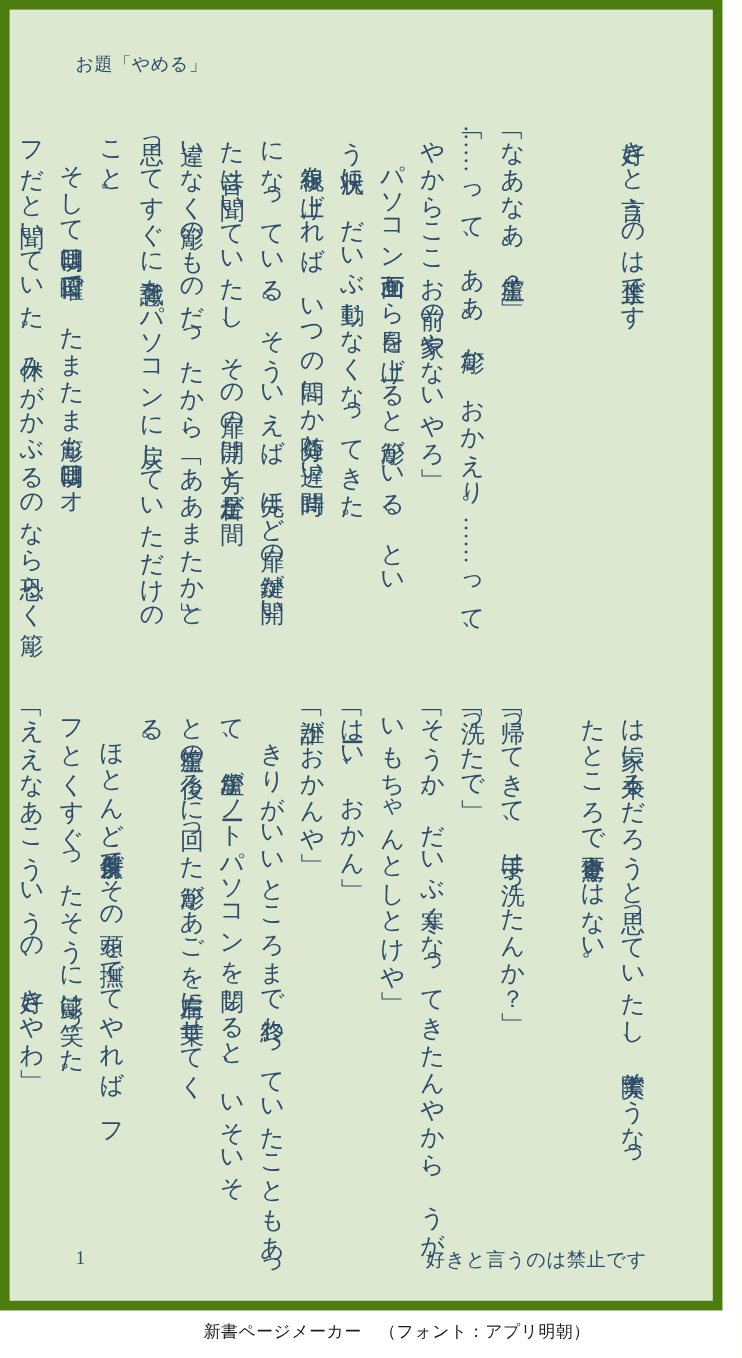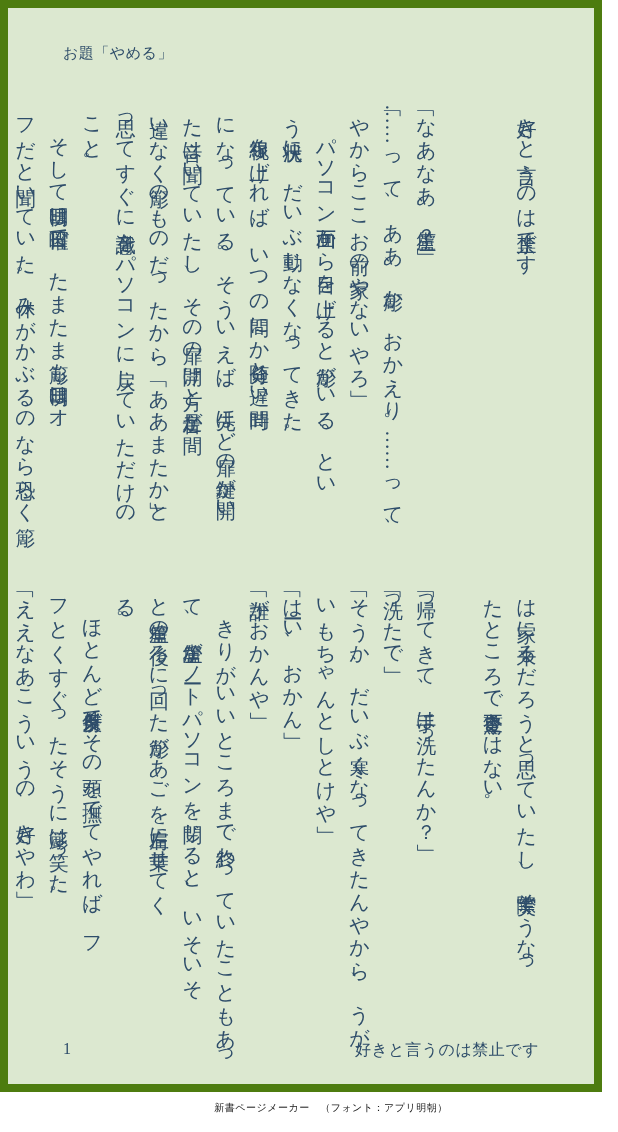--- a/index.html
+++ b/index.html
@@ -65,21 +65,21 @@
     letter-spacing: 0.5px;
     color: #2e4d6a;
     white-space: nowrap;
   }
   .credit {
     position: absolute;
     left: 0;
     right: 0;
     top: 1101px;
     text-align: center;
-    font-size: 10px;
+    font-size: 14px;
     letter-spacing: 0.5px;
     color: #1b1b1b;
     white-space: nowrap;
     padding-left: 44px;
   }
 </style>
 </head>
 <body>
 
 <div class="canvas">

